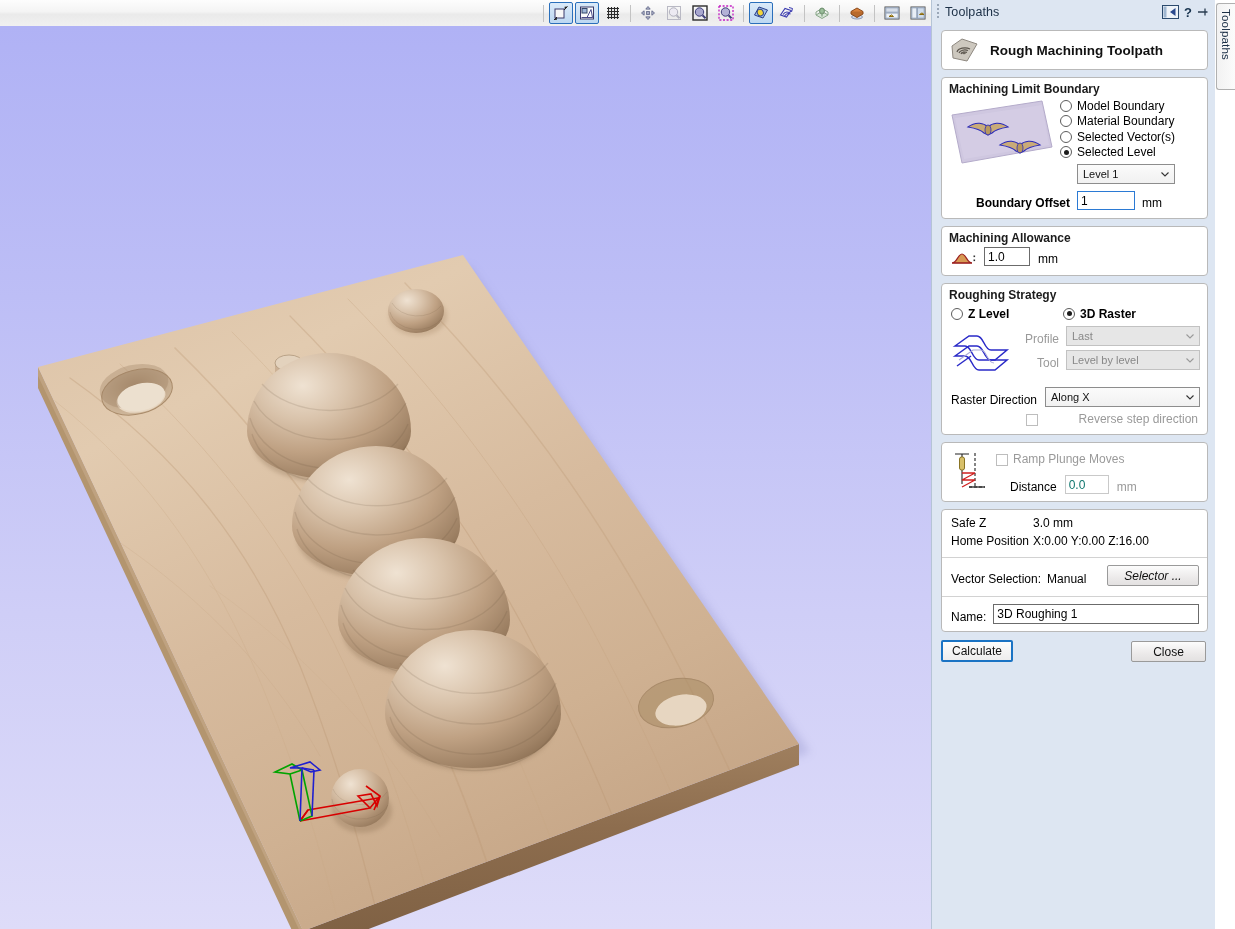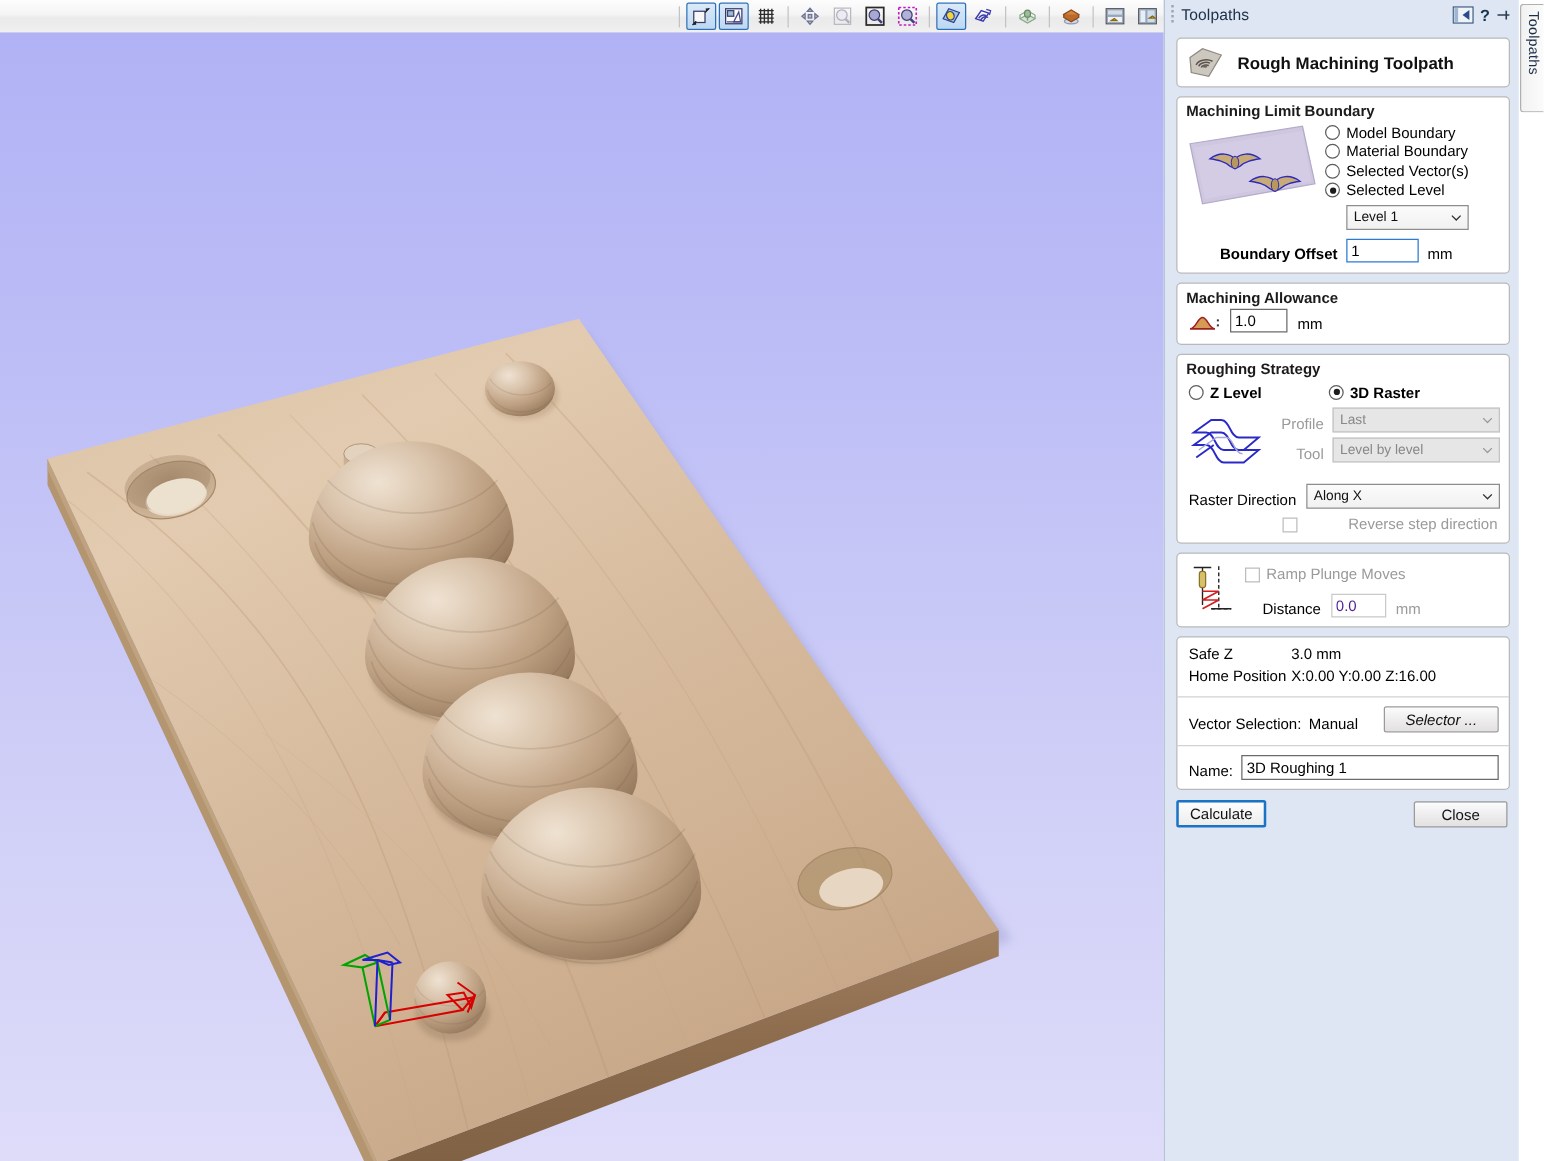--- a/index.html
+++ b/index.html
@@ -119,21 +119,21 @@
   }
   .cb.dim { border-color: #bdbdbd; }
 
   
   input.txt {
     font-family: "Liberation Sans", sans-serif; font-size: 12px;
     border: 1px solid #6b6b6b; background: #fff; height: 19px;
     padding: 0 3px; box-sizing: border-box; color: #000;
   }
   input.txt.focus { border: 1px solid #2b7ad4; }
-  input.txt.dim { color: #4c1d95; border-color: #c9c9c9; }
+  input.txt.dim { color: #0f766e; border-color: #c9c9c9; }
 
   .sel {
     position: relative; height: 20px; border: 1px solid #8d8d8d;
     background: linear-gradient(to bottom,#fbfbfb,#f1f1f1);
     box-sizing: border-box; display: flex; align-items: center;
     padding-left: 5px; font-size: 11px; color: #111;
   }
   .sel.dim { background: #e6e6e6; color: #888; border-color: #c2c2c2; }
   .sel .chev {
     position: absolute; right: 5px; top: 50%; margin-top: -2px;

